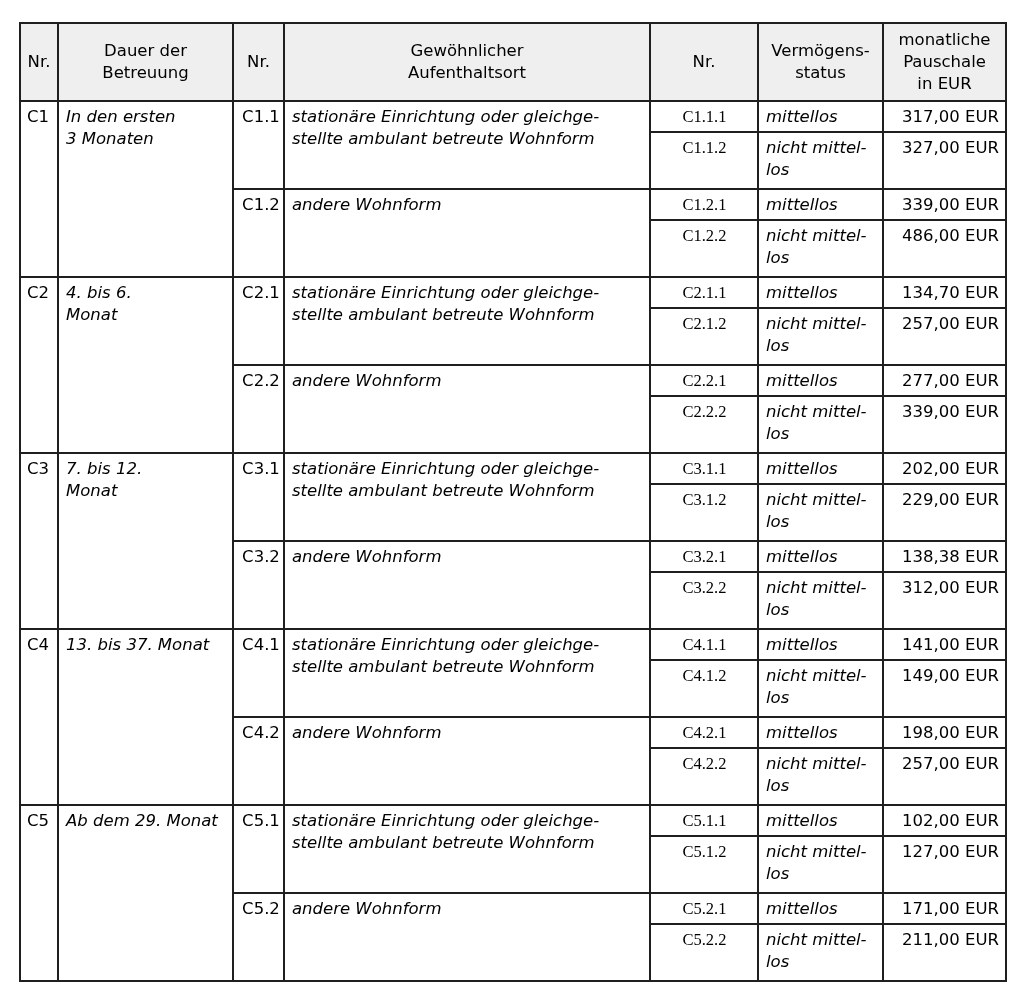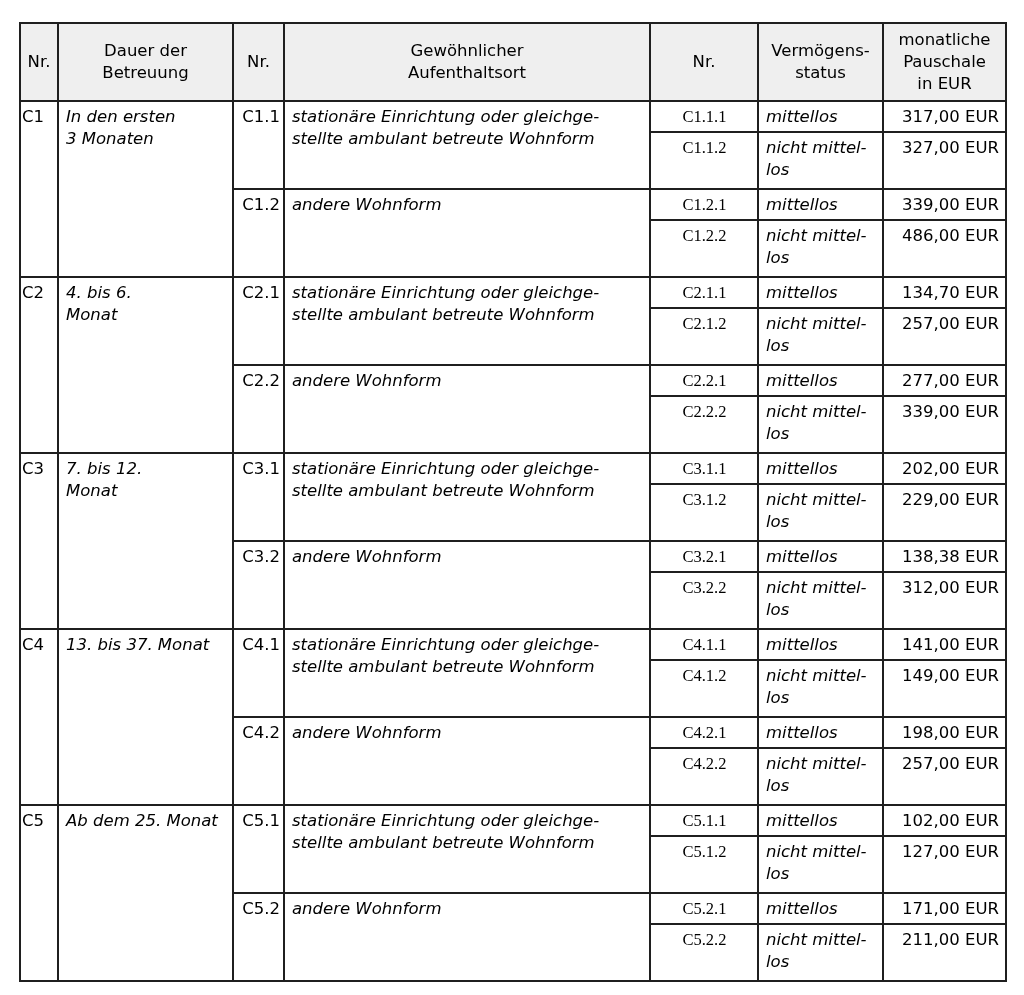--- a/index.html
+++ b/index.html
@@ -39,22 +39,22 @@
     height: 72px;
     padding: 2px 4px;
   }
   .pauschale td {
     background: #ffffff;
     vertical-align: top;
     padding: 4px 6px 3px 7px;
   }
   tr.row-short { height: 31px; }
   tr.row-tall  { height: 57px; }
-  td.c-nr1    { padding-left: 1px; padding-right: 3px; }
-  td.c-nr2    { text-align: right; padding-left: 8px; padding-right: 3px; }
+  td.c-nr1    { text-align: center; padding-left: 1px; padding-right: 3px; }
+  td.c-nr2    { text-align: center; padding-left: 8px; padding-right: 3px; }
   td.c-nr3    { text-align: center; font-family: Liberation Serif, serif; }
   td.c-duration, td.c-location, td.c-status { text-align: left; font-style: italic; }
   td.c-amount { text-align: right; }
   
   col.w-nr1      { width: 38px; }
   col.w-duration { width: 175px; }
   col.w-nr2      { width: 51px; }
   col.w-location { width: 366px; }
   col.w-nr3      { width: 108px; }
   col.w-status   { width: 125px; }
@@ -205,21 +205,21 @@
           <td class="c-amount">198,00 EUR</td>
         </tr>
         <tr class="row-tall">
           <td class="c-nr3">C4.2.2</td>
           <td class="c-status">nicht mittel-
 los</td>
           <td class="c-amount">257,00 EUR</td>
         </tr>
         <tr class="row-short">
           <td class="c-nr1" rowspan="4">C5</td>
-          <td class="c-duration" rowspan="4">Ab dem 25. Monat</td>
+          <td class="c-duration" rowspan="4">Ab dem 29. Monat</td>
           <td class="c-nr2" rowspan="2">C5.1</td>
           <td class="c-location" rowspan="2">stationäre Einrichtung oder gleichge-
 stellte ambulant betreute Wohnform</td>
           <td class="c-nr3">C5.1.1</td>
           <td class="c-status">mittellos</td>
           <td class="c-amount">102,00 EUR</td>
         </tr>
         <tr class="row-tall">
           <td class="c-nr3">C5.1.2</td>
           <td class="c-status">nicht mittel-

